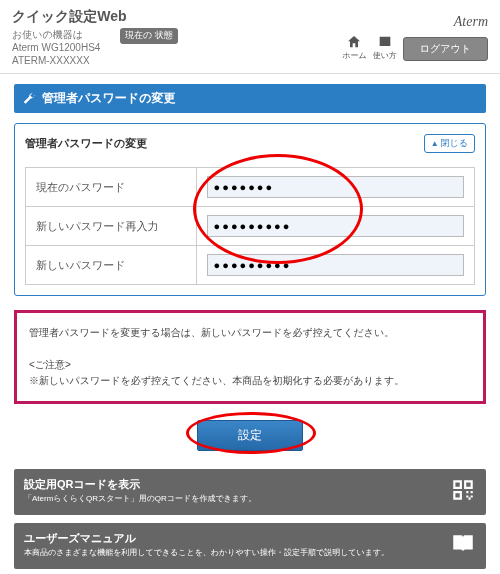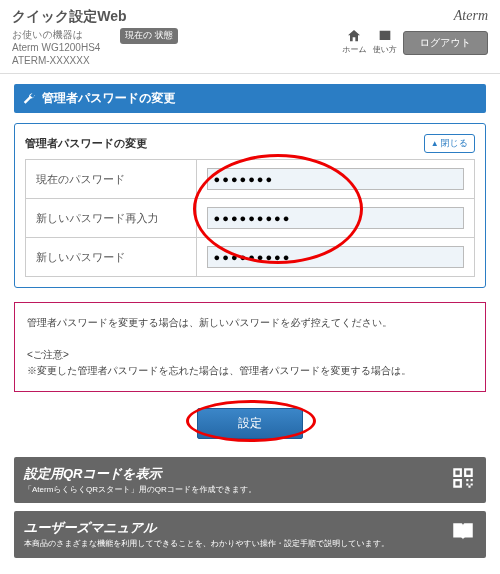--- a/index.html
+++ b/index.html
@@ -6,21 +6,21 @@
   body {
     font-family: "Hiragino Kaku Gothic Pro", "Meiryo", sans-serif;
     font-size: 11px;
     background: #fff;
     color: #333;
     width: 500px;
   }
   .header {
     display: flex;
     justify-content: space-between;
-    align-items: flex-start;
+    align-items: center;
     padding: 8px 12px 6px 12px;
     border-bottom: 1px solid #ddd;
     position: relative;
   }
   .header-left .title { font-size: 14px; font-weight: bold; color: #555; }
   .header-left .sub { font-size: 10px; color: #777; line-height: 1.3; margin-top: 2px; }
   .status-badge {
     font-size: 9px;
     background: #737373; color: #fff;
     padding: 3px 5px; border-radius: 3px;
@@ -55,32 +55,32 @@
   .panel-head {
     display:flex; justify-content:space-between; align-items:center;
     font-size:11px; font-weight:bold;
     padding-bottom:6px;
   }
   .btn-close {
     background:#fff; border:1px solid #2b7dc4; color:#2b7dc4;
     font-size:9px; padding:2px 6px; border-radius:3px; cursor:pointer;
     display:flex; align-items:center; gap:2px;
   }
-  .form-table { width:100%; border-collapse:collapse; margin-top:0;}
+  .form-table { width:100%; border-collapse:collapse; margin-top:8px;}
   .form-table td {
     border:1px solid #ccc; padding:8px 10px; font-size:11px;
     background:#fff;
   }
   .form-table td.label { width:38%; color:#555;}
   .pw-input {
     width:100%; border:1px solid #bbb; padding:4px 6px;
     background:#eef4f9; font-size:11px; letter-spacing:2px;
   }
   .note-box {
-    border:1px solid #be185d; padding:12px; margin-top:14px;
+    border:3px solid #be185d; padding:12px; margin-top:14px;
     font-size:10px; color:#444; line-height:1.6;
   }
   .btn-row { text-align:center; margin-top:16px; position:relative;}
   .btn-primary {
     background: linear-gradient(#3b86c8,#2569a8);
     color:#fff; border:1px solid #1d5a94;
     padding:6px 40px; font-size:12px; cursor:pointer;
     border-radius:2px;
   }
   .circle {
@@ -89,21 +89,21 @@
   }
   .cards { display:flex; flex-wrap:wrap; gap:8px; margin-top:18px;}
   .card {
     flex:1 1 calc(50% - 4px);
     background:#666; color:#fff; padding:8px 10px;
     font-size:9px; border-radius:2px;
     display:flex; justify-content:space-between; align-items:flex-start;
     min-height:46px;
   }
   .card.full { flex:1 1 100%; }
-  .card .ctext .ctitle { font-size:13px; font-weight:bold; margin-bottom:2px;font-style:italic;}
+  .card .ctext .ctitle { font-size:11px; font-weight:bold; margin-bottom:2px;}
   .card .ctext .cdesc { font-size:8px; line-height:1.3;}
   .card svg { width:26px; height:26px; fill:#fff; flex-shrink:0;}
   .rel { position:relative; }
 </style>
 </head>
 <body>
 
 <div class="header">
   <div class="header-left">
     <div class="title">クイック設定Web</div>
@@ -169,21 +169,21 @@
     </tbody>
       </table>
 
     <div class="circle" style="left:178px; top:30px; width:170px; height:110px;"></div>
   </div>
 
   <div class="note-box">
     <div>管理者パスワードを変更する場合は、新しいパスワードを必ず控えてください。</div>
     <br>
     <div>&lt;ご注意&gt;</div>
-    <div>※変更した管理者パスワードを忘れた場合は、管理者パスワードを変更する場合は。</div>
+    <div>※新しいパスワードを必ず控えてください、本商品を初期化する必要があります。</div>
   </div>
 
   <div class="btn-row rel">
     <button class="btn-primary">設定</button>
     <div class="circle" style="left:172px; top:-8px; width:130px; height:42px;"></div>
   </div>
 
   <div class="cards">
     <div class="card">
       <div class="ctext">

